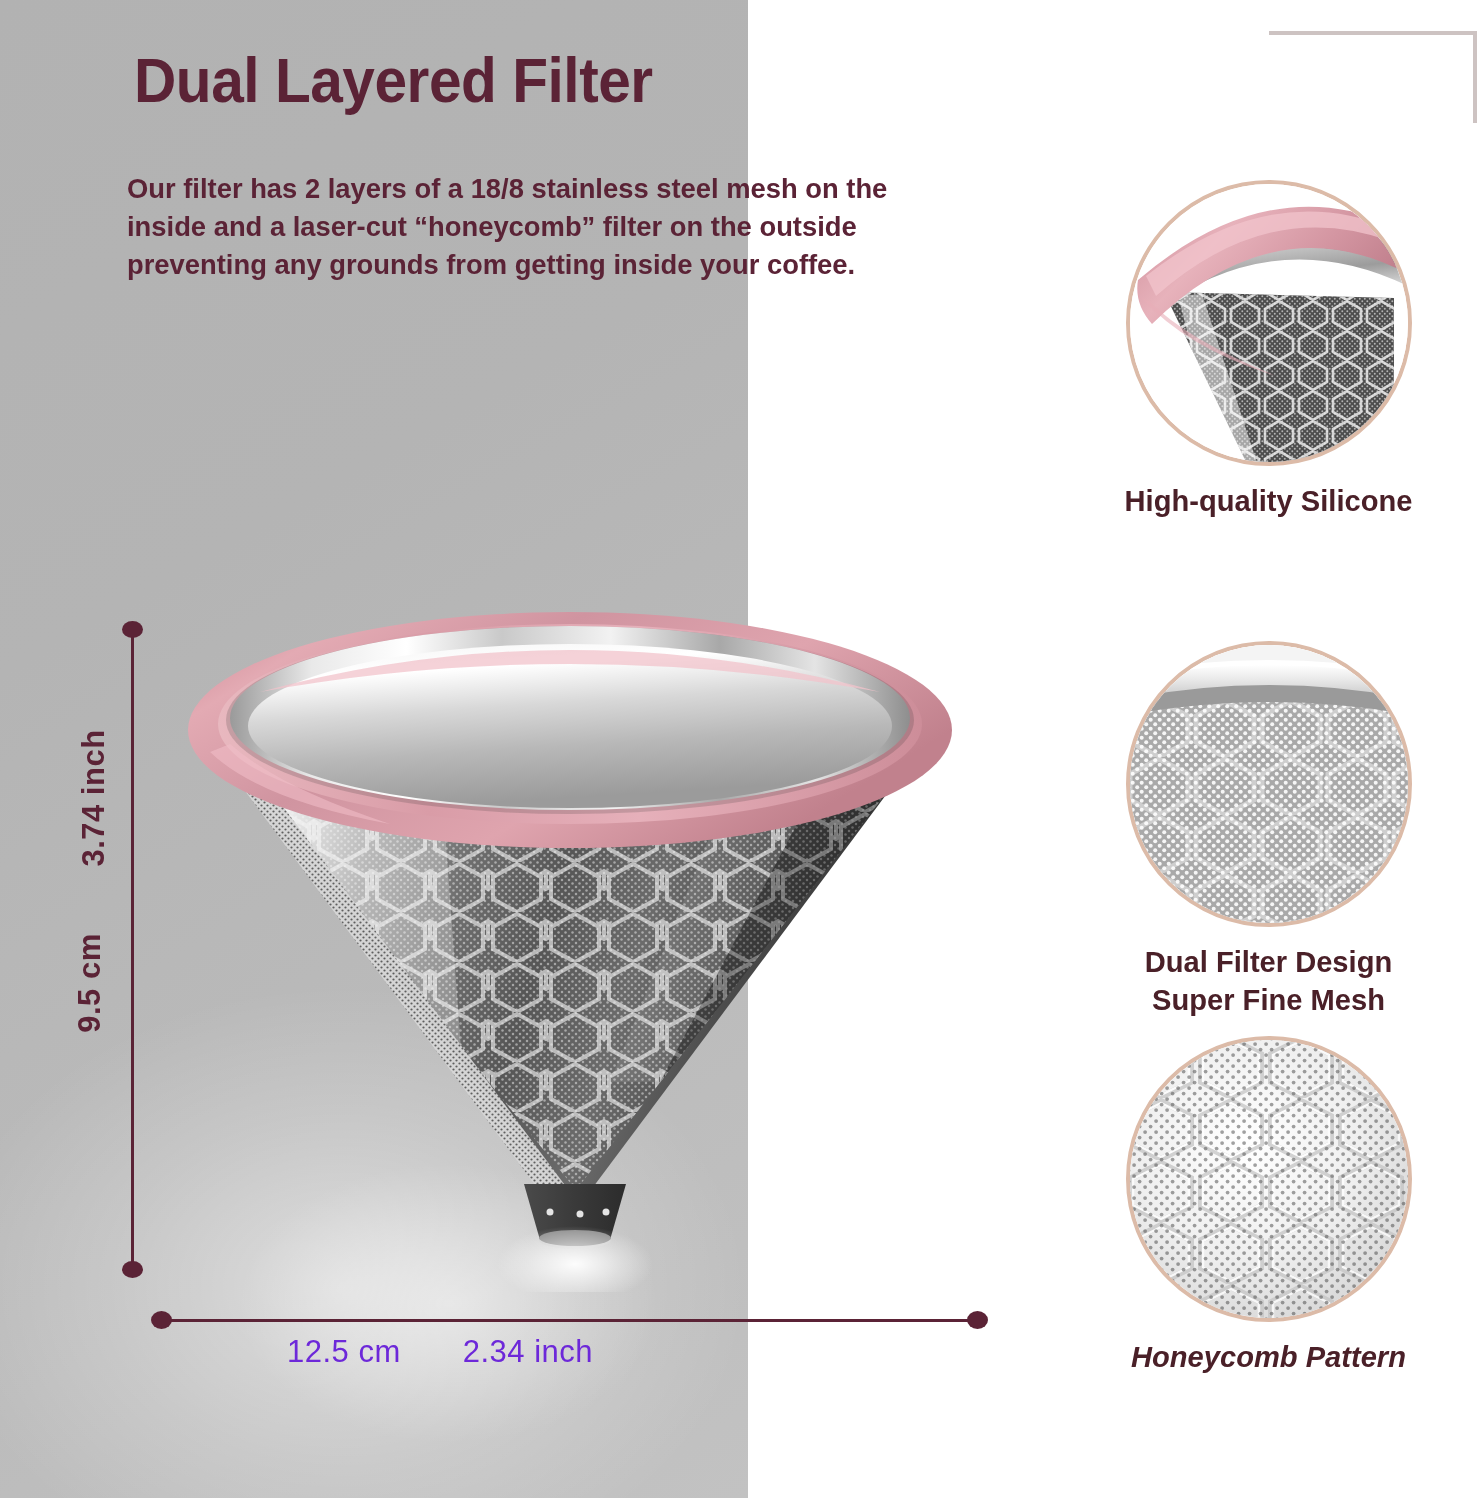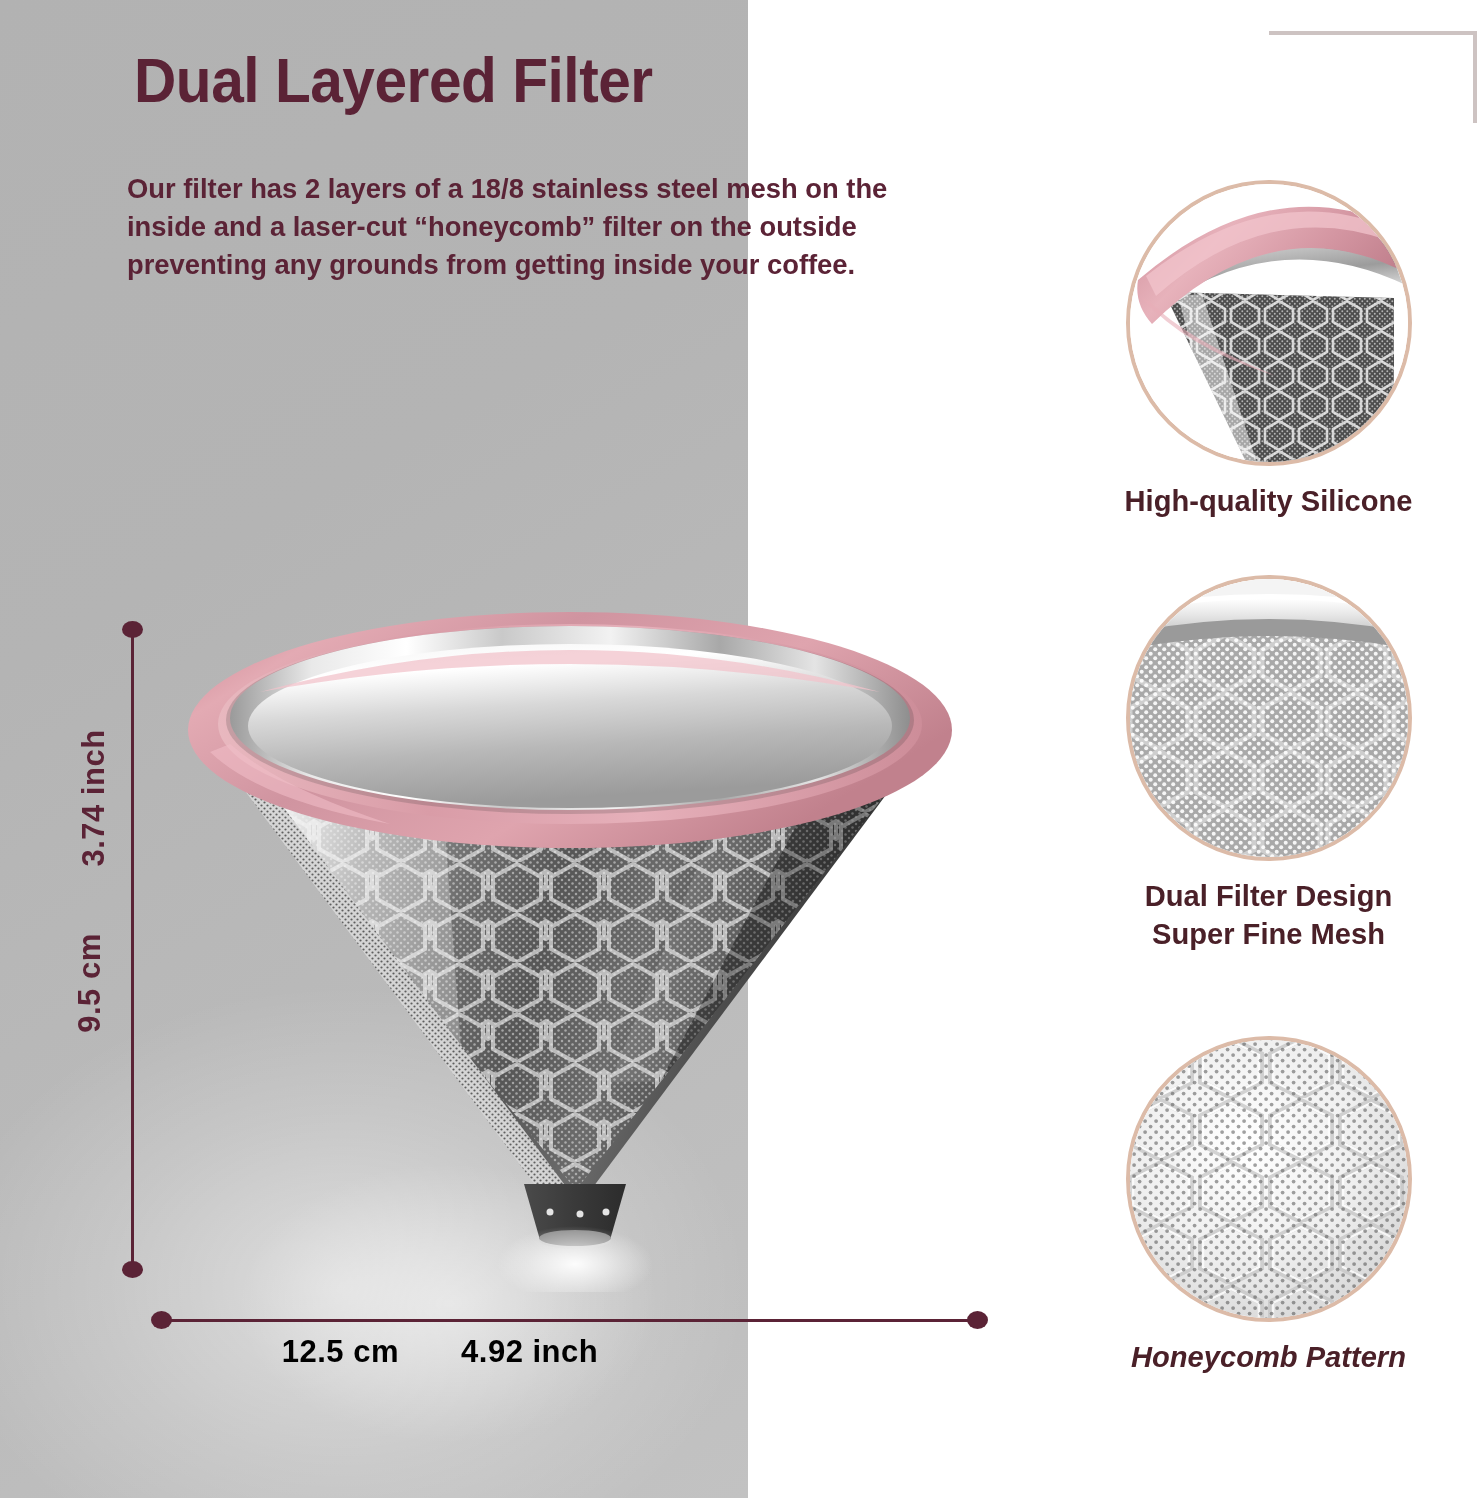--- a/index.html
+++ b/index.html
@@ -70,42 +70,42 @@
   }
 
   #dim-h-line{
     position:absolute; left:160px; top:1319px; width:820px; height:3px;
     background:#5b2336;
   }
   #dim-h-dot-left{ left:151px; top:1311px; width:21px; height:18px; }
   #dim-h-dot-right{ left:967px; top:1311px; width:21px; height:18px; }
   #dim-h-labels{
     position:absolute; left:160px; top:1334px; width:560px;
-    font-size:31px; font-weight:bold; color:#000000;
+    font-size:31px; font-weight:normal; color:#6d28d9;
     display:flex; gap:62px; justify-content:center;
     letter-spacing:0.5px;
   }
 
   
   #feature-column{
     position:absolute; left:1060px; top:0; width:417px; height:1368px;
   }
   .feature{ position:absolute; width:417px; text-align:center; }
   .feature-circle{
     width:286px; height:286px; border-radius:50%;
     border:4px solid #dcbba8; margin:0 auto;
     position:relative; overflow:hidden; background:#ffffff;
   }
   .feature-label{
     margin-top:16px; font-size:30px; line-height:38px;
     font-weight:bold; color:#4a2028;
     transform:scaleX(0.97);
   }
   #feature-1{ top:180px; }
-  #feature-2{ top:575px; }
+  #feature-2{ top:641px; }
   #feature-3{ top:1036px;font-style:italic; }
   .circle-svg{ position:absolute; left:-4px; top:-4px; width:286px; height:286px; }
 </style>
 </head>
 <body>
 
 <div id="grey-panel"></div>
 
 <div id="corner-bracket"></div>
 
@@ -258,21 +258,21 @@
 <div id="dim-v-dot-top" class="dim-dot"></div>
 <div id="dim-v-dot-bot" class="dim-dot"></div>
 <div id="dim-v-label-inch">3.74 inch</div>
 <div id="dim-v-label-cm">9.5 cm</div>
 
 <div id="dim-h-line"></div>
 <div id="dim-h-dot-left" class="dim-dot"></div>
 <div id="dim-h-dot-right" class="dim-dot"></div>
 <div id="dim-h-labels">
   <span>12.5 cm</span>
-  <span>4.92 inch</span>
+  <span>2.34 inch</span>
 </div>
 
 <div id="feature-column">
 
   <div class="feature" id="feature-1">
     <div class="feature-circle">
       <svg class="circle-svg" viewBox="0 0 286 286" xmlns="http://www.w3.org/2000/svg" aria-hidden="true">
         <defs>
           <clipPath id="c1">
               <circle cx="143" cy="143" r="141"></circle>

